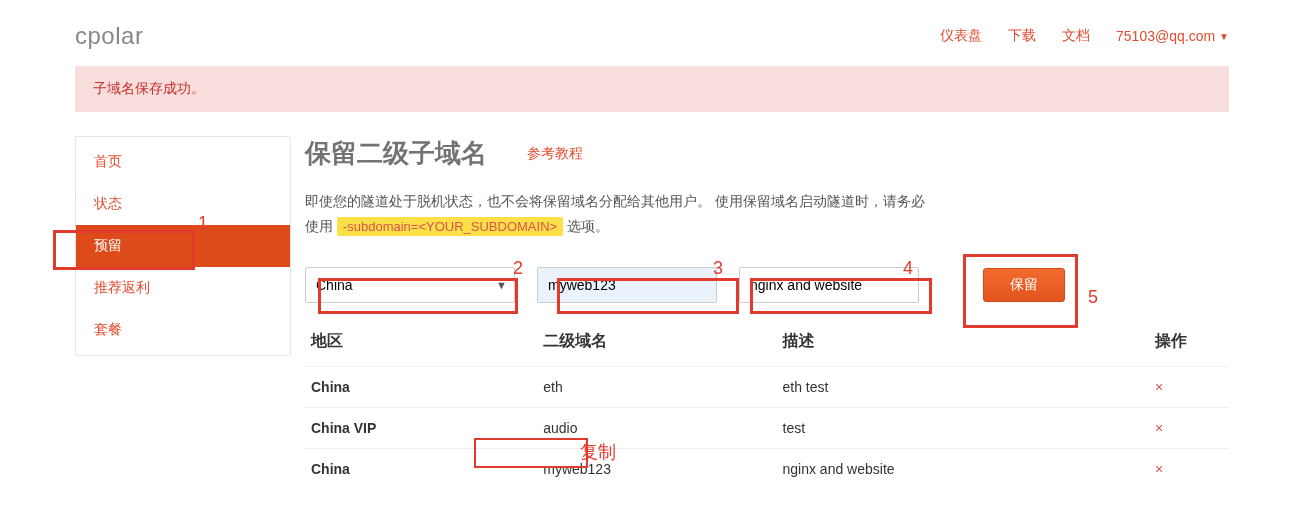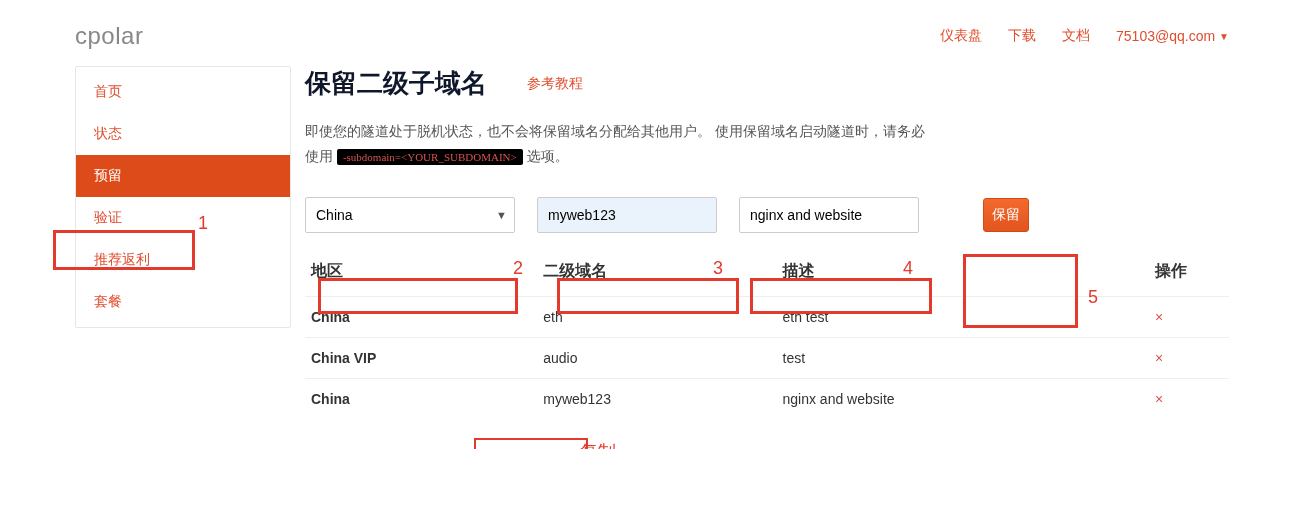--- a/index.html
+++ b/index.html
@@ -48,29 +48,29 @@
     color: #e04e2f;
     font-size: 14px;
     cursor: pointer;
   }
   .sidebar .item.active {
     background: #dd4b1a;
     color: #fff;
   }
   .main { flex: 1; }
   .title-row { display:flex; align-items:center; gap: 40px; margin-bottom: 18px;}
-  .title { font-size: 26px; font-weight: 700; color:#0f172a; }
+  .title { font-size: 26px; font-weight: 700; color:#737373; }
   .ref-link { color:#e04e2f; font-size:14px; text-decoration:none;}
   .desc { color:#555; line-height:1.8; margin-bottom: 28px; max-width: 620px;}
   .code-chip {
-    background:#000000;
+    background:#fde047;
     color:#d9534f;
     padding:2px 6px;
-    font-family: Liberation Serif, serif;
-    font-size:11px;
+    font-family: Liberation Sans, sans-serif;
+    font-size:13px;
     border-radius:2px;
   }
   .form-row { display:flex; align-items:center; gap: 22px; margin-bottom: 18px;}
   .select-wrap { position:relative; }
   select.region {
     width: 210px; height:36px;
     border:1px solid #ccc; border-radius:2px;
     padding:0 10px; font-size:14px; background:#fff;
     appearance:none;
   }
@@ -80,21 +80,21 @@
   }
   input.text {
     height:36px; border:1px solid #ccc; border-radius:2px;
     padding:0 10px; font-size:14px;
   }
   input.subdomain { width: 180px; background:#eaf3fb; }
   input.descfield { width: 180px; background:#fff; }
   .btn {
     background: linear-gradient(#f26a2e,#e2551e);
     color:#fff; border:1px solid #d44a17;
-    border-radius:3px; padding:7px 8px;
+    border-radius:3px; padding:7px 26px;
     font-size:14px; cursor:pointer;
   }
   table { width:100%; border-collapse: collapse; margin-top:4px;}
   th { text-align:left; font-weight:700; font-size:16px; padding:10px 6px 14px 6px; color:#333;}
   td { padding:12px 6px; border-top:1px solid #eee; font-size:14px; color:#333; vertical-align:middle;}
   td.bold { font-weight:700; }
   .del { color:#d9534f; cursor:pointer; font-weight:400; }
 
   
   .anno-box { position:absolute; border:3px solid #e23b2e; pointer-events:none; }
@@ -123,27 +123,27 @@
       <a href="#">仪表盘</a>
       <a href="#">下载</a>
       <a href="#">文档</a>
       <a href="#" class="user">
         <span>75103@qq.com</span>
         <span class="caret">▼</span>
       </a>
     </div>
   </div>
 
+  <div class="alert">子域名保存成功。</div>
 
   <div class="layout">
     <div class="sidebar">
       <div class="item">首页</div>
       <div class="item">状态</div>
       <div class="item active">预留</div>
-      <div class="item">验证</div>
       <div class="item">推荐返利</div>
       <div class="item">套餐</div>
     </div>
 
     <div class="main">
       <div class="title-row">
         <h1 class="title">保留二级子域名</h1>
         <a href="#" class="ref-link">参考教程</a>
       </div>
       <p class="desc">

